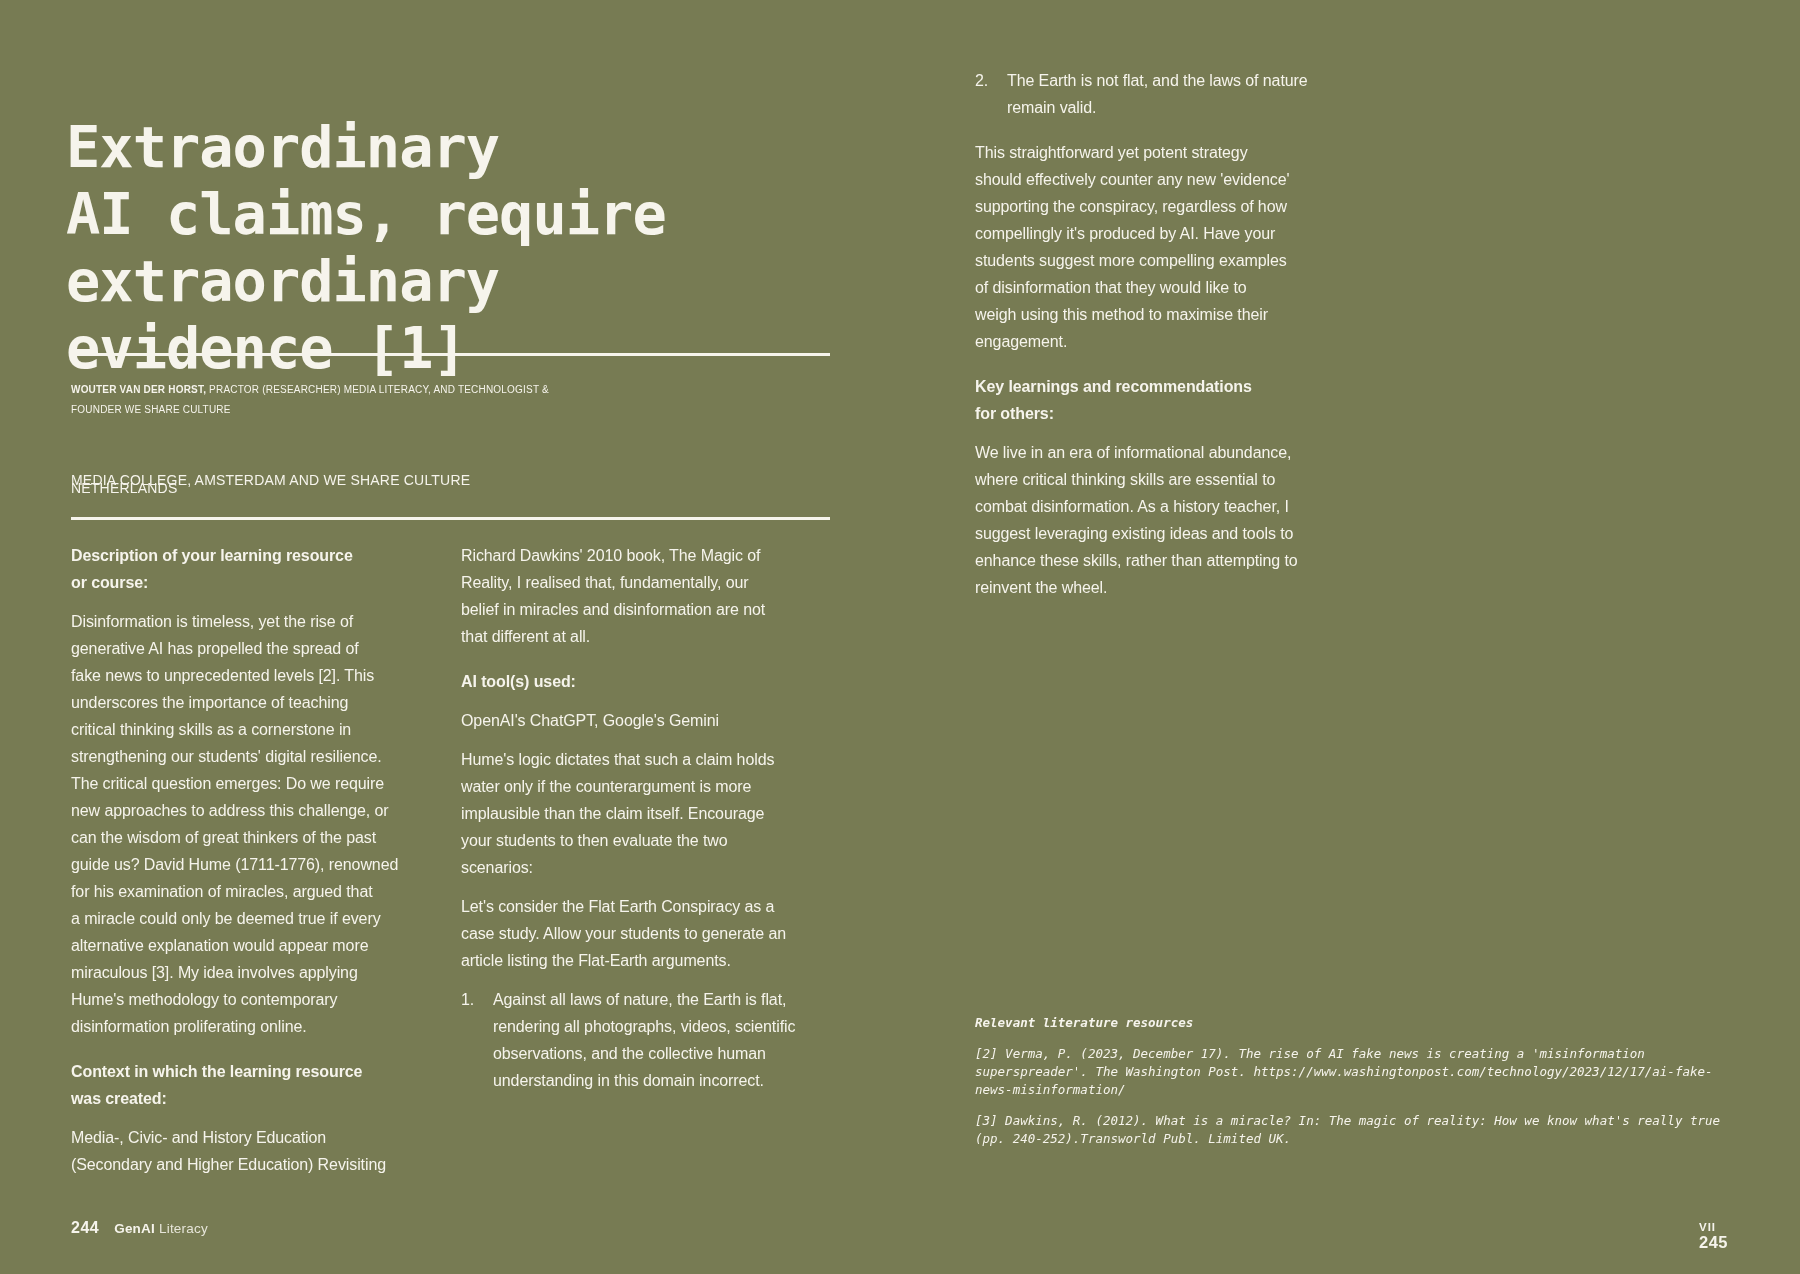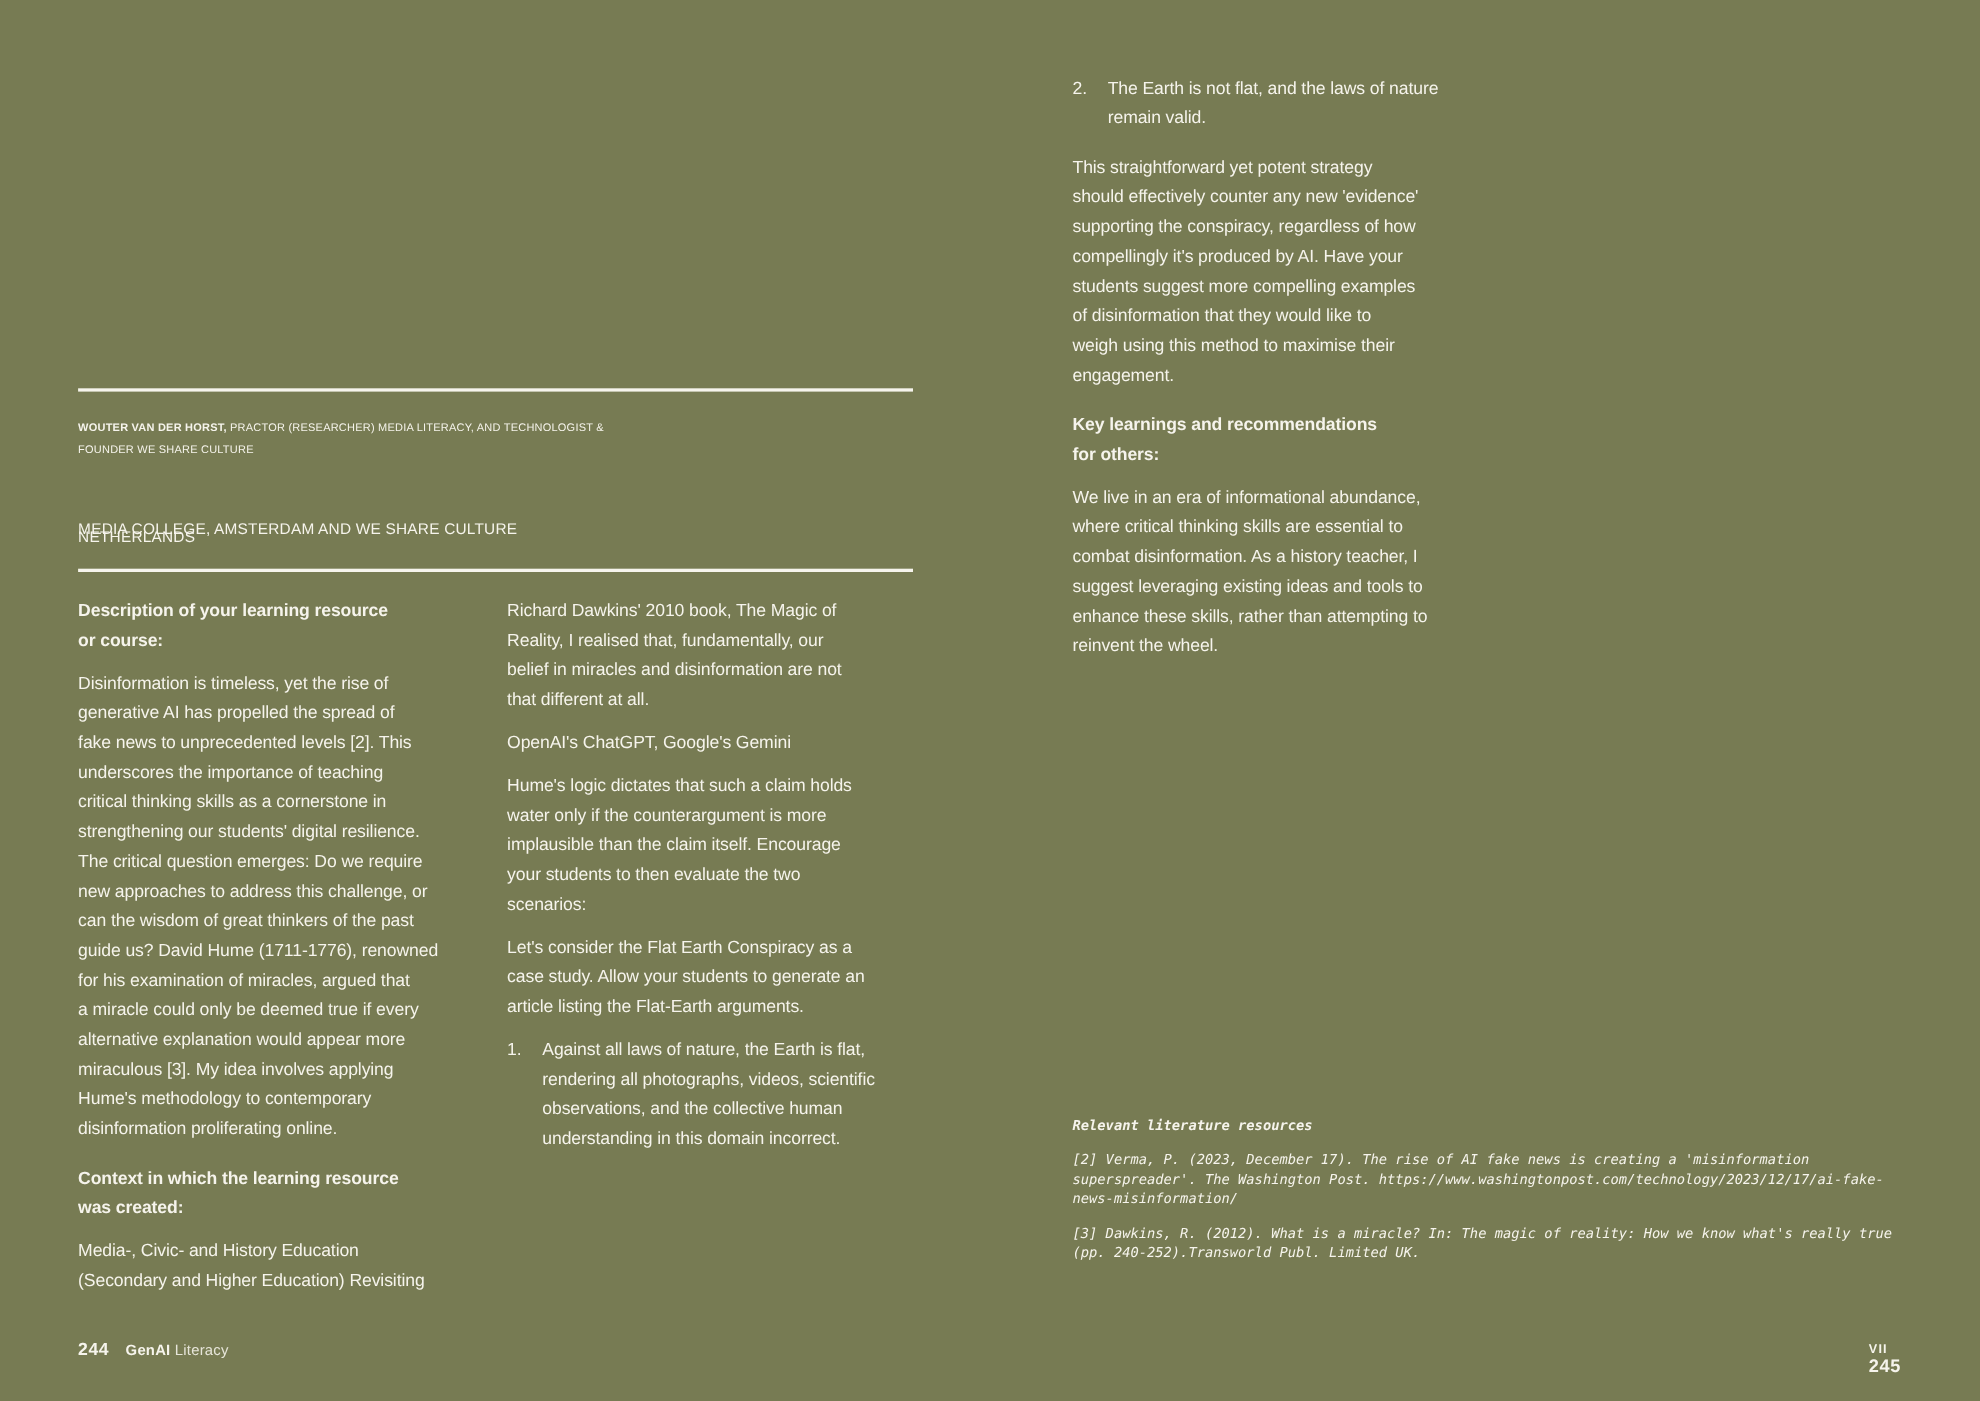--- a/index.html
+++ b/index.html
@@ -53,20 +53,24 @@
   .bookbold { font-weight:700; font-size:13.5px; margin-left:15px; letter-spacing:0.2px; }
   .bookreg  { font-size:13.5px; margin-left:4px; opacity:0.88; letter-spacing:0.2px; }
   .section  { font-weight:700; font-size:11.5px; letter-spacing:1px; }
   .pageno-r { font-weight:700; font-size:16.5px; margin-left:9px; letter-spacing:0.5px; }
 </style>
 </head>
 <body>
 
 <div class="page">
 
+  <h1 class="title">Extraordinary
+AI claims, require
+extraordinary
+evidence [1]</h1>
 
   <div class="rule" id="rule-top"></div>
 
   <div class="credit"><span class="name">WOUTER VAN DER HORST,</span><span> PRACTOR (RESEARCHER) MEDIA LITERACY, AND TECHNOLOGIST &amp;
 FOUNDER WE SHARE CULTURE</span></div>
 
   <div class="meta-line" id="affiliation">MEDIA COLLEGE, AMSTERDAM AND WE SHARE CULTURE</div>
   <div class="meta-line" id="country">NETHERLANDS</div>
 
   <div class="rule" id="rule-bottom"></div>
@@ -94,20 +98,21 @@
 was created:</h3>
     <p>Media-, Civic- and History Education
 (Secondary and Higher Education) Revisiting</p>
   </div>
 
   <div class="col" id="col2">
     <p>Richard Dawkins' 2010 book, The Magic of
 Reality, I realised that, fundamentally, our
 belief in miracles and disinformation are not
 that different at all.</p>
+    <h3>AI tool(s) used:</h3>
     <p>OpenAI's ChatGPT, Google's Gemini</p>
     <p>Hume's logic dictates that such a claim holds
 water only if the counterargument is more
 implausible than the claim itself. Encourage
 your students to then evaluate the two
 scenarios:</p>
     <p>Let's consider the Flat Earth Conspiracy as a
 case study. Allow your students to generate an
 article listing the Flat-Earth arguments.</p>
     <div class="li">

